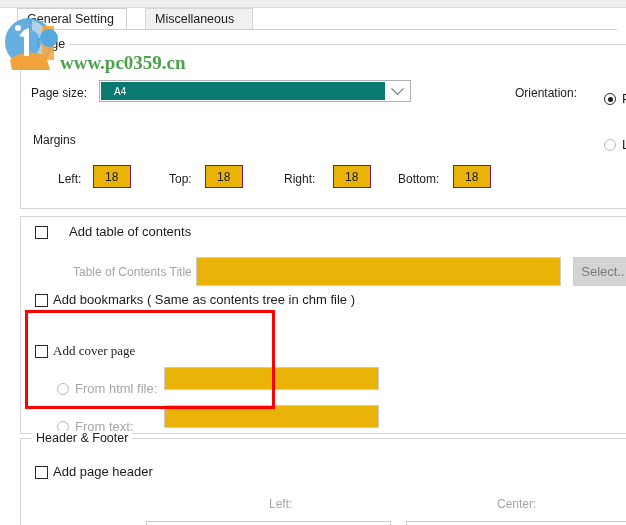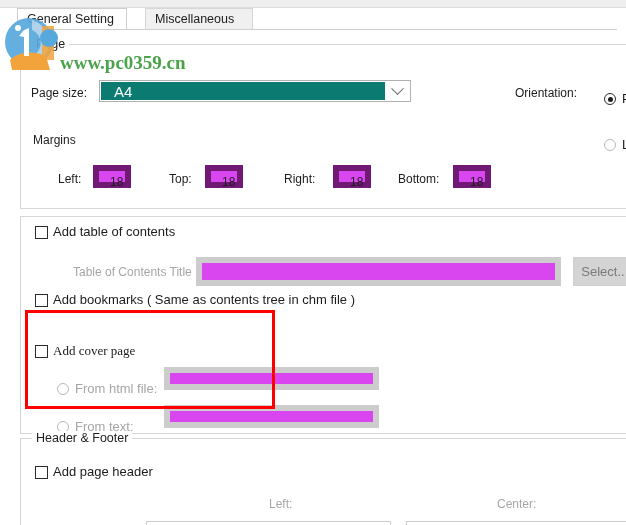--- a/index.html
+++ b/index.html
@@ -113,21 +113,21 @@
     height: 22px;
   }
   .combo .sel-fill {
     position: absolute;
     left: 1px; top: 1px; bottom: 1px;
     background: #0b7b72;
   }
   .combo .sel-text {
     position: absolute;
     left: 14px; top: 2px;
-    font-size: 15px;
+    font-size: 10px;
     color: #ffffff;
     line-height: 17px;
     white-space: nowrap;
   }
   .combo .arrow {
     position: absolute;
     right: 1px; top: 1px; bottom: 1px;
     width: 24px;
     background: #ffffff;
     display: flex;
@@ -171,22 +171,22 @@
     width: 7px; height: 7px;
     border-right: 1.3px solid #b3b3b3;
     border-bottom: 1.3px solid #b3b3b3;
     transform: rotate(45deg) translate(-2px,-2px);
   }
 
   
   .tinput {
     position: absolute;
     box-sizing: border-box;
-    background: #d946ef;
-    border: 6px solid #701a75;
+    background: #eab308;
+    border: 1px solid #701a75;
     height: 23px;
   }
   .tinput.soft { border-color: #cccccc; }
 
   
   .cb-row {
     position: absolute;
     display: flex;
     align-items: center;
     white-space: nowrap;
@@ -356,21 +356,21 @@
       </div>
 
       <span class="lbl" style="left:377px; top:126px;">Bottom:</span>
       <div class="tinput" style="left:432px; top:120px; width:38px;">
         <span class="lbl" style="left:11px; top:3px;">18</span>
       </div>
     </div>
 
     <div class="groupbox" id="gb-toc">
 
-      <div class="cb-row" style="left:14px; top:7px;">
+      <div class="cb-row" style="left:14px; top:7px;gap:16px;">
         <span class="cb-box"></span>
         <span class="cb-text">Add table of contents</span>
       </div>
 
       <span class="lbl dim" style="left:52px; top:47px;">Table of Contents Title</span>
 
       <div class="tinput soft" style="left:175px; top:40px; width:365px; height:29px;"></div>
 
       <div class="pbtn" style="left:552px; top:40px; width:60px; height:29px;">Select..</div>
 

